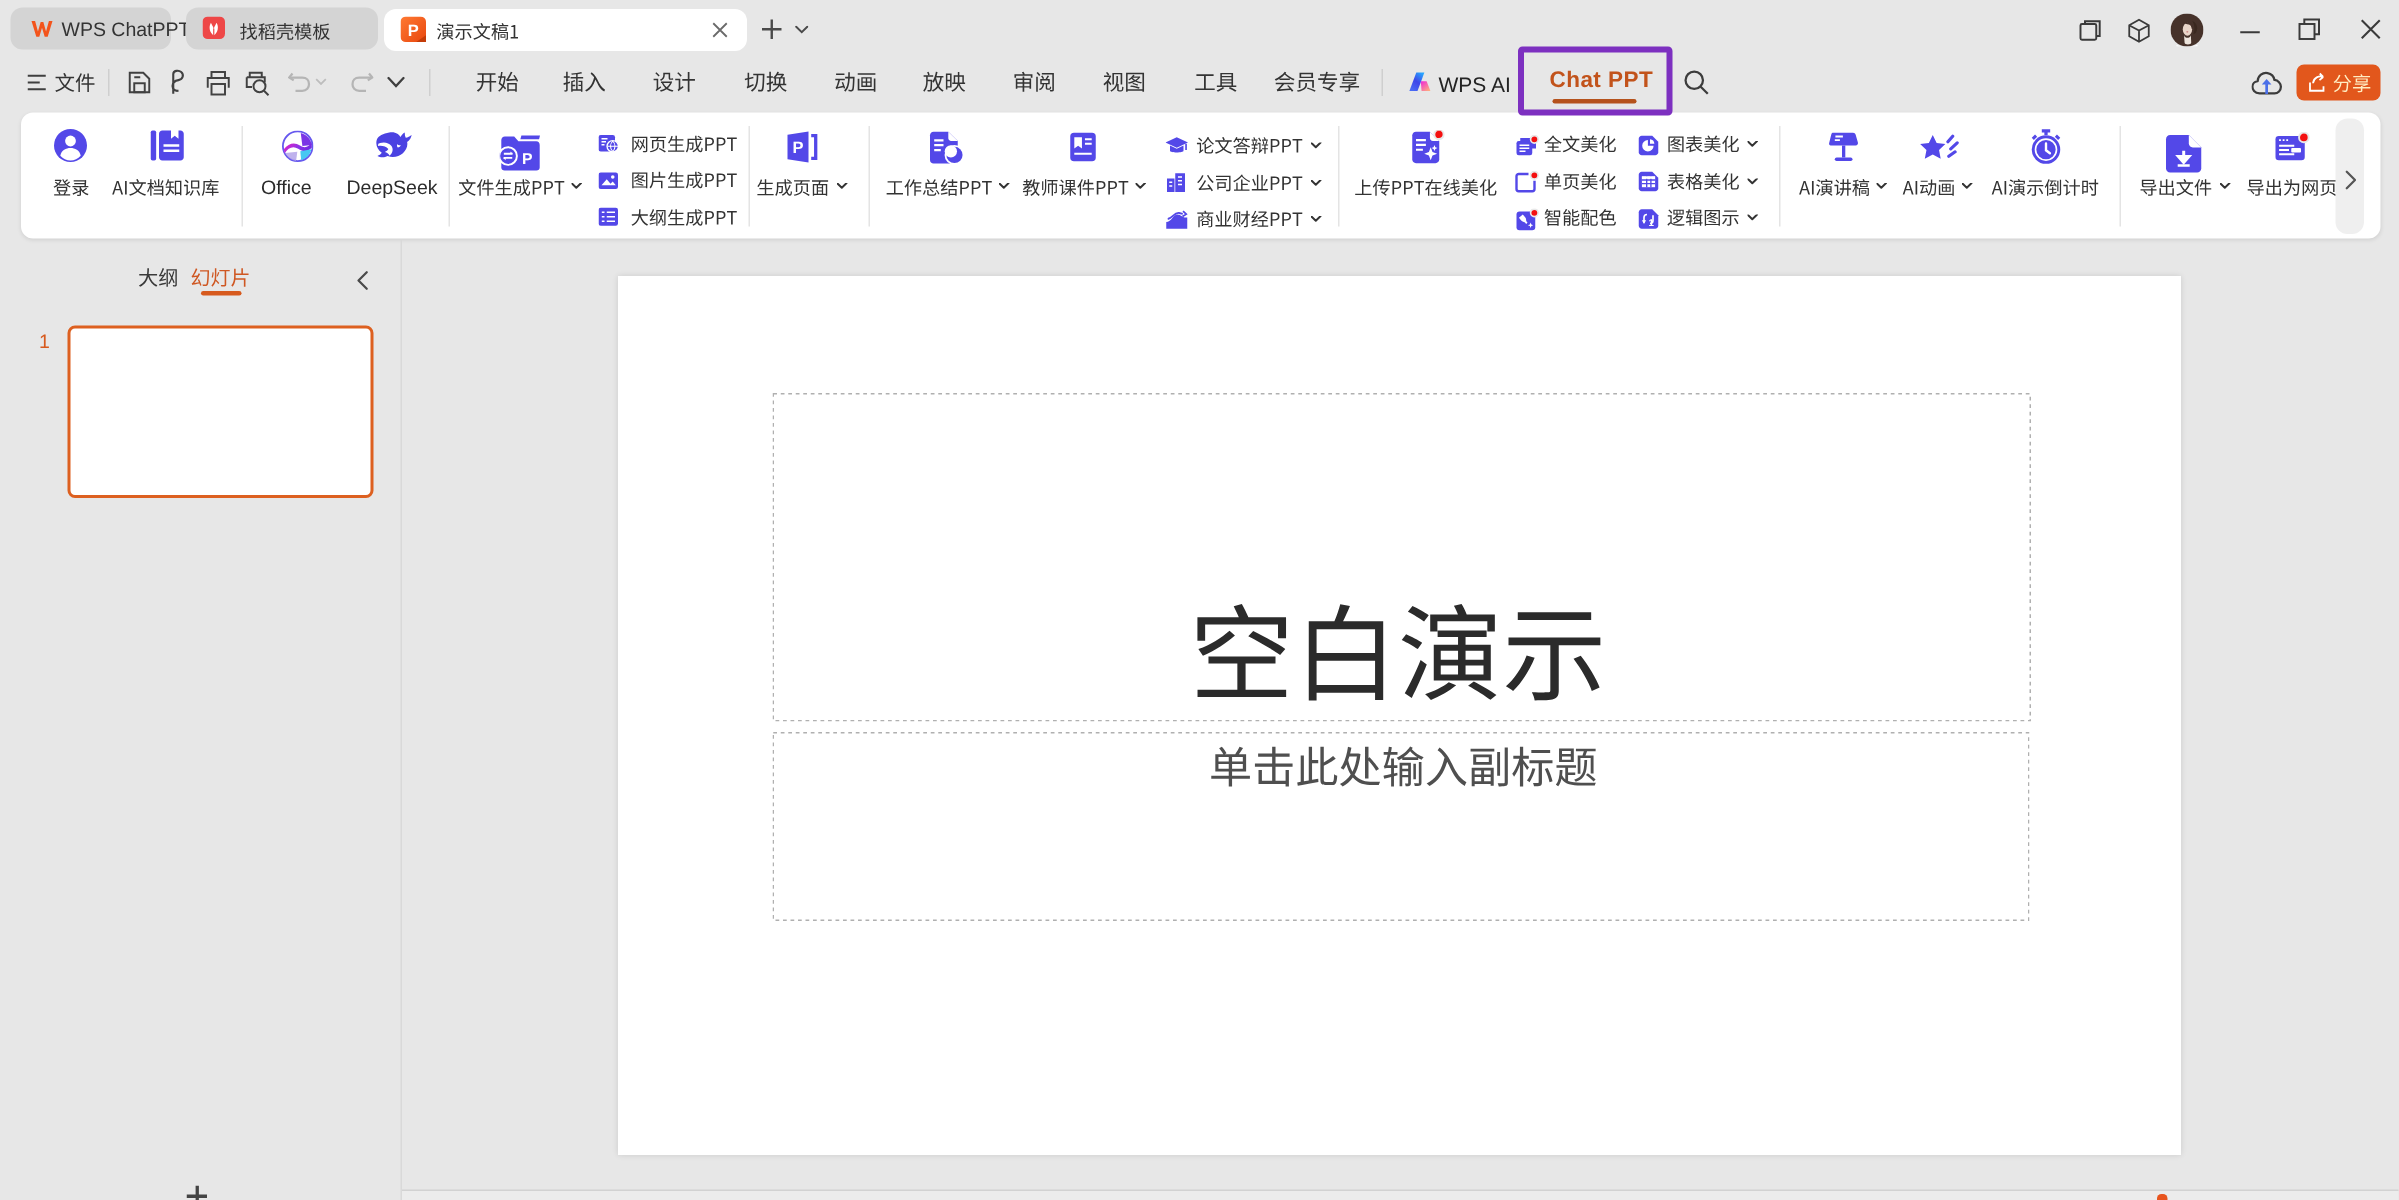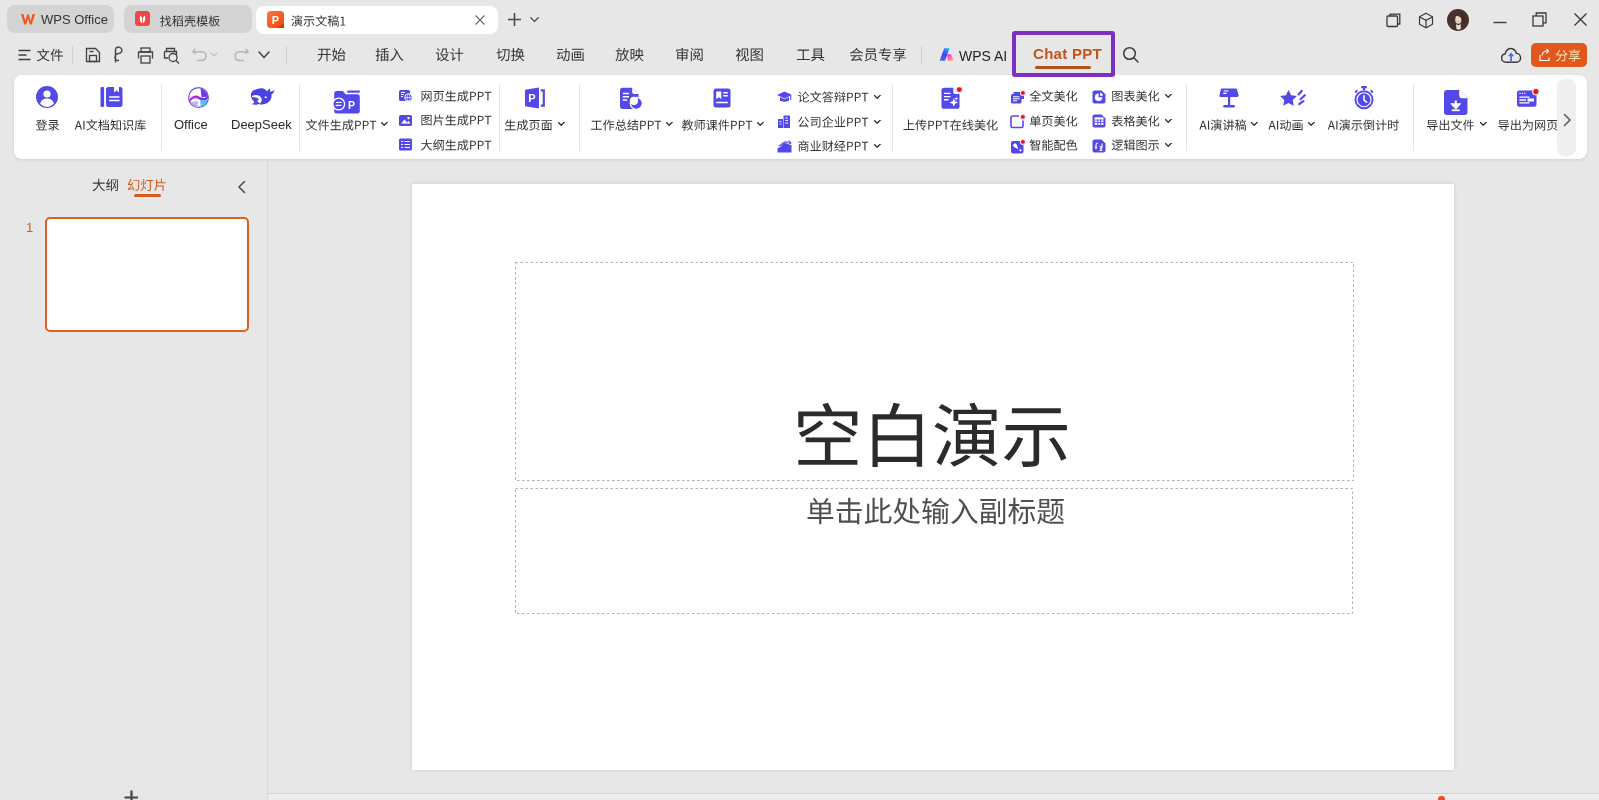--- a/index.html
+++ b/index.html
@@ -2,21 +2,21 @@
 <html><head><meta charset="utf-8"><style>
 html,body{margin:0;padding:0;width:1599px;height:800px;overflow:hidden;
  background:#e7e7e7;font-family:"Liberation Sans",sans-serif;}
 *{box-sizing:border-box}
 .lat{position:absolute;white-space:nowrap;color:#2e2e2e}
 </style></head><body>
 <div style="position:absolute;left:7px;top:5px;width:107px;height:28px;background:#d4d4d4;border-radius:8px;"></div>
 <div style="position:absolute;left:20px;top:12px;line-height:0"><svg width="16" height="15" viewBox="0 0 16 15">
 <path d="M1 2 L4.2 12.5 L6.2 12.5 L8 6.5 L9.8 12.5 L11.8 12.5 L15 2 L12.6 2 L10.7 9 L8.9 2.6 L7.1 2.6 L5.3 9 L3.4 2" fill="#f3541c"></path>
     </svg></div>
-<div class="lat" style="left:41px;top:12px;font-size:13px;color:#333">WPS Office</div>
+<div class="lat" style="left:41px;top:12px;font-size:13px;color:#333">WPS ChatPPT</div>
 <div style="position:absolute;left:124px;top:5px;width:128px;height:28px;background:#d4d4d4;border-radius:8px;"></div>
 <div style="position:absolute;left:135px;top:11px;line-height:0"><svg width="15" height="16" viewBox="0 0 15 16">
 <rect x="0" y="0" width="15" height="15" rx="3.5" fill="#ee4747"></rect>
 <path d="M7.5 12.6 C4.6 10.8 4 7 5.6 4.2 C6.3 5.7 7 6.5 7.5 8.3 C8 6.5 8.7 5.7 9.4 4.2 C11 7 10.4 10.8 7.5 12.6Z" fill="#fff"></path>
 <path d="M7.5 8 L7.5 13" stroke="#ee4747" stroke-width="0.8"></path>
     </svg></div>
 <div style="position:absolute;left:158.8px;top:12.5px;line-height:0"><svg width="62" height="16" viewBox="0 0 62.50 16.50" fill="#333">
       <use href="#g0" transform="translate(0.0 13.0) scale(0.01250)"></use>
       <use href="#g1" transform="translate(12.5 13.0) scale(0.01250)"></use>
       <use href="#g2" transform="translate(25.0 13.0) scale(0.01250)"></use>

